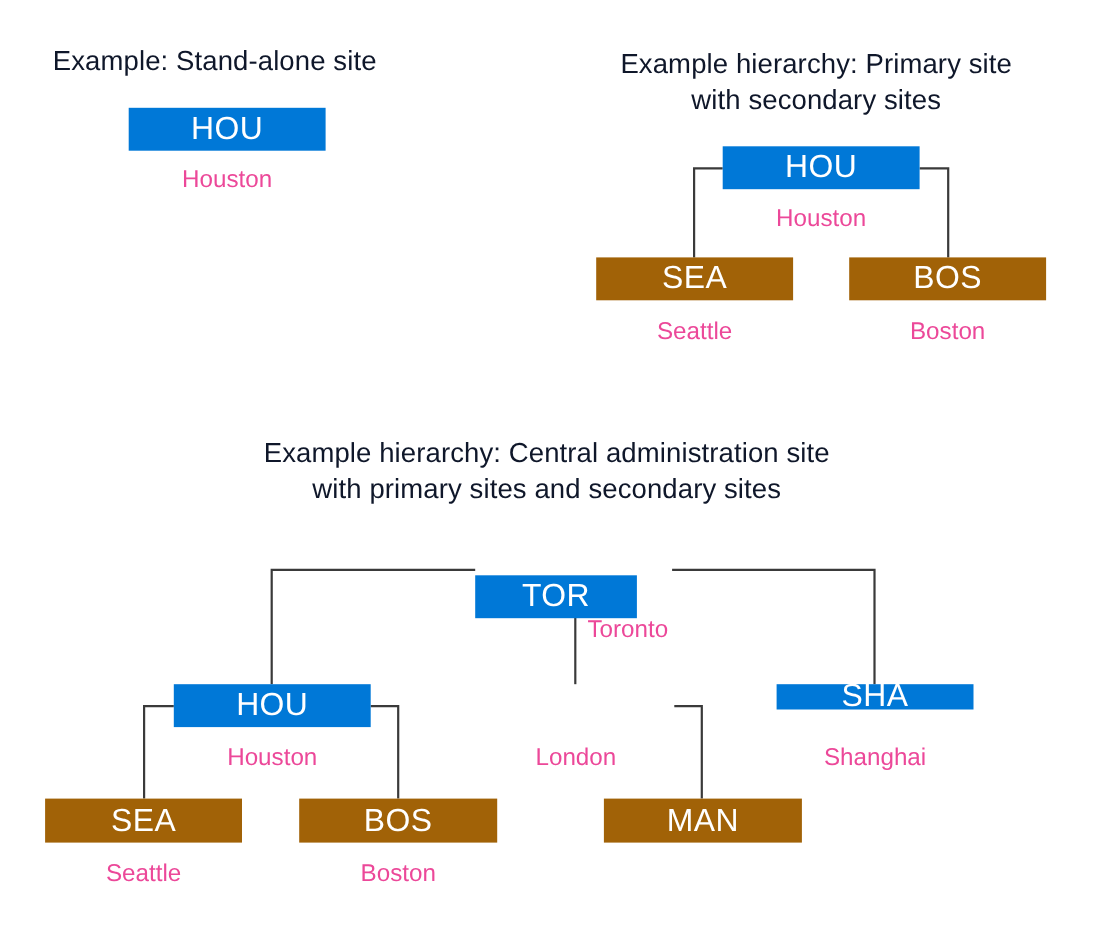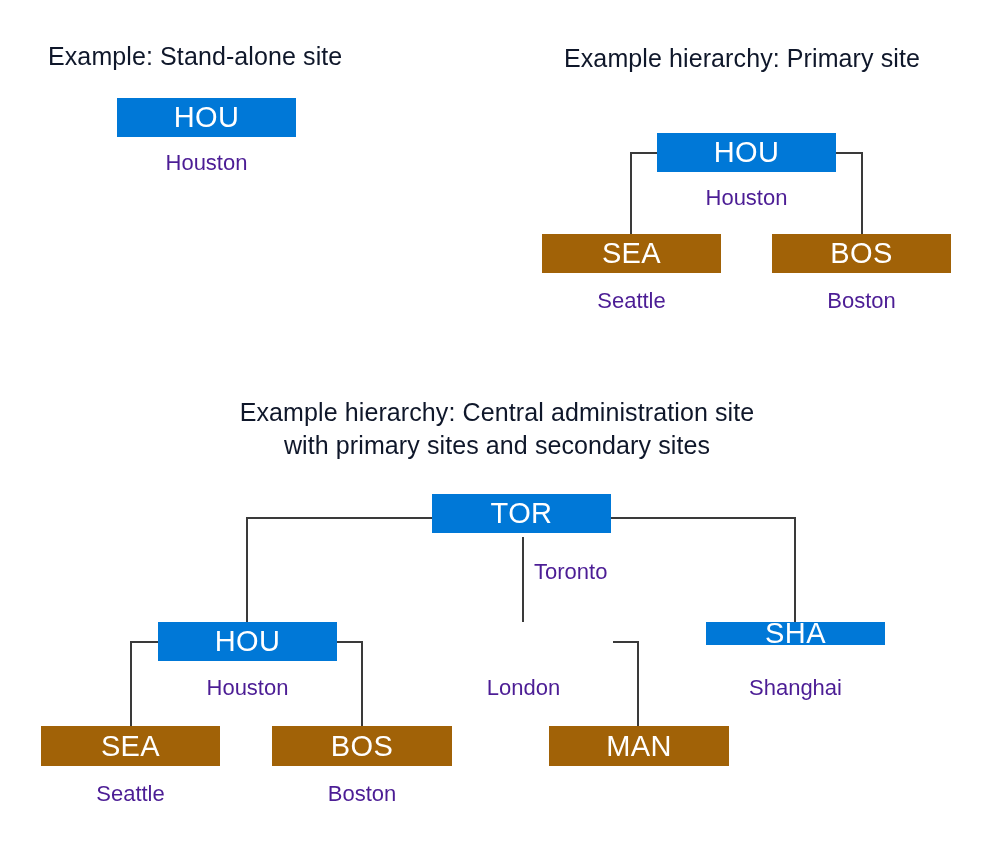--- a/index.html
+++ b/index.html
@@ -47,21 +47,21 @@
     z-index: 3;
   }
   .node.primary   { background: #0078d7; }
   .node.secondary { background: #a16207; }
 
   
   .sublabel {
     position: absolute;
     font-size: 22px;
     line-height: 26px;
-    color: #4c1d95;
+    color: #ec4899;
     text-align: center;
     white-space: nowrap;
     z-index: 2;
   }
 
   
   .connectors {
     position: absolute;
     left: 0;
     top: 0;
@@ -83,34 +83,35 @@
 
 <div id="canvas">
 
   <div class="title" style="left:48px; top:40px; width:340px;">Example: Stand-alone site</div>
 
   <div class="node primary" style="left:117px; top:98px; width:179px; height:39px;">HOU</div>
 
   <div class="sublabel" style="left:117px; top:150px; width:179px;">Houston</div>
 
   <div class="title center" style="left:540px; top:42px; width:404px;">Example hierarchy: Primary site</div>
+  <div class="title center" style="left:540px; top:75px; width:404px;">with secondary sites</div>
 
   <div class="node primary" style="left:657px; top:133px; width:179px; height:39px;">HOU</div>
   <div class="sublabel" style="left:657px; top:185px; width:179px;">Houston</div>
 
   <div class="node secondary" style="left:542px; top:234px; width:179px; height:39px;">SEA</div>
   <div class="sublabel" style="left:542px; top:288px; width:179px;">Seattle</div>
 
   <div class="node secondary" style="left:772px; top:234px; width:179px; height:39px;">BOS</div>
   <div class="sublabel" style="left:772px; top:288px; width:179px;">Boston</div>
 
   <div class="title center" style="left:147px; top:396px; width:700px;">Example hierarchy: Central administration site</div>
   <div class="title center" style="left:147px; top:429px; width:700px;">with primary sites and secondary sites</div>
 
-  <div class="node primary" style="left:432px; top:494px; width:179px; height:39px;">TOR</div>
+  <div class="node primary" style="left:432px; top:523px; width:147px; height:39px;">TOR</div>
   <div class="sublabel" style="left:534px; top:559px; width:120px; text-align:left;">Toronto</div>
 
   <div class="node primary" style="left:158px; top:622px; width:179px; height:39px;">HOU</div>
   <div class="sublabel" style="left:158px; top:675px; width:179px;">Houston</div>
 
   <div class="sublabel" style="left:434px; top:675px; width:179px;">London</div>
 
   <div class="node primary" style="left:706px; top:622px; width:179px; height:23px;">SHA</div>
   <div class="sublabel" style="left:706px; top:675px; width:179px;">Shanghai</div>
 

